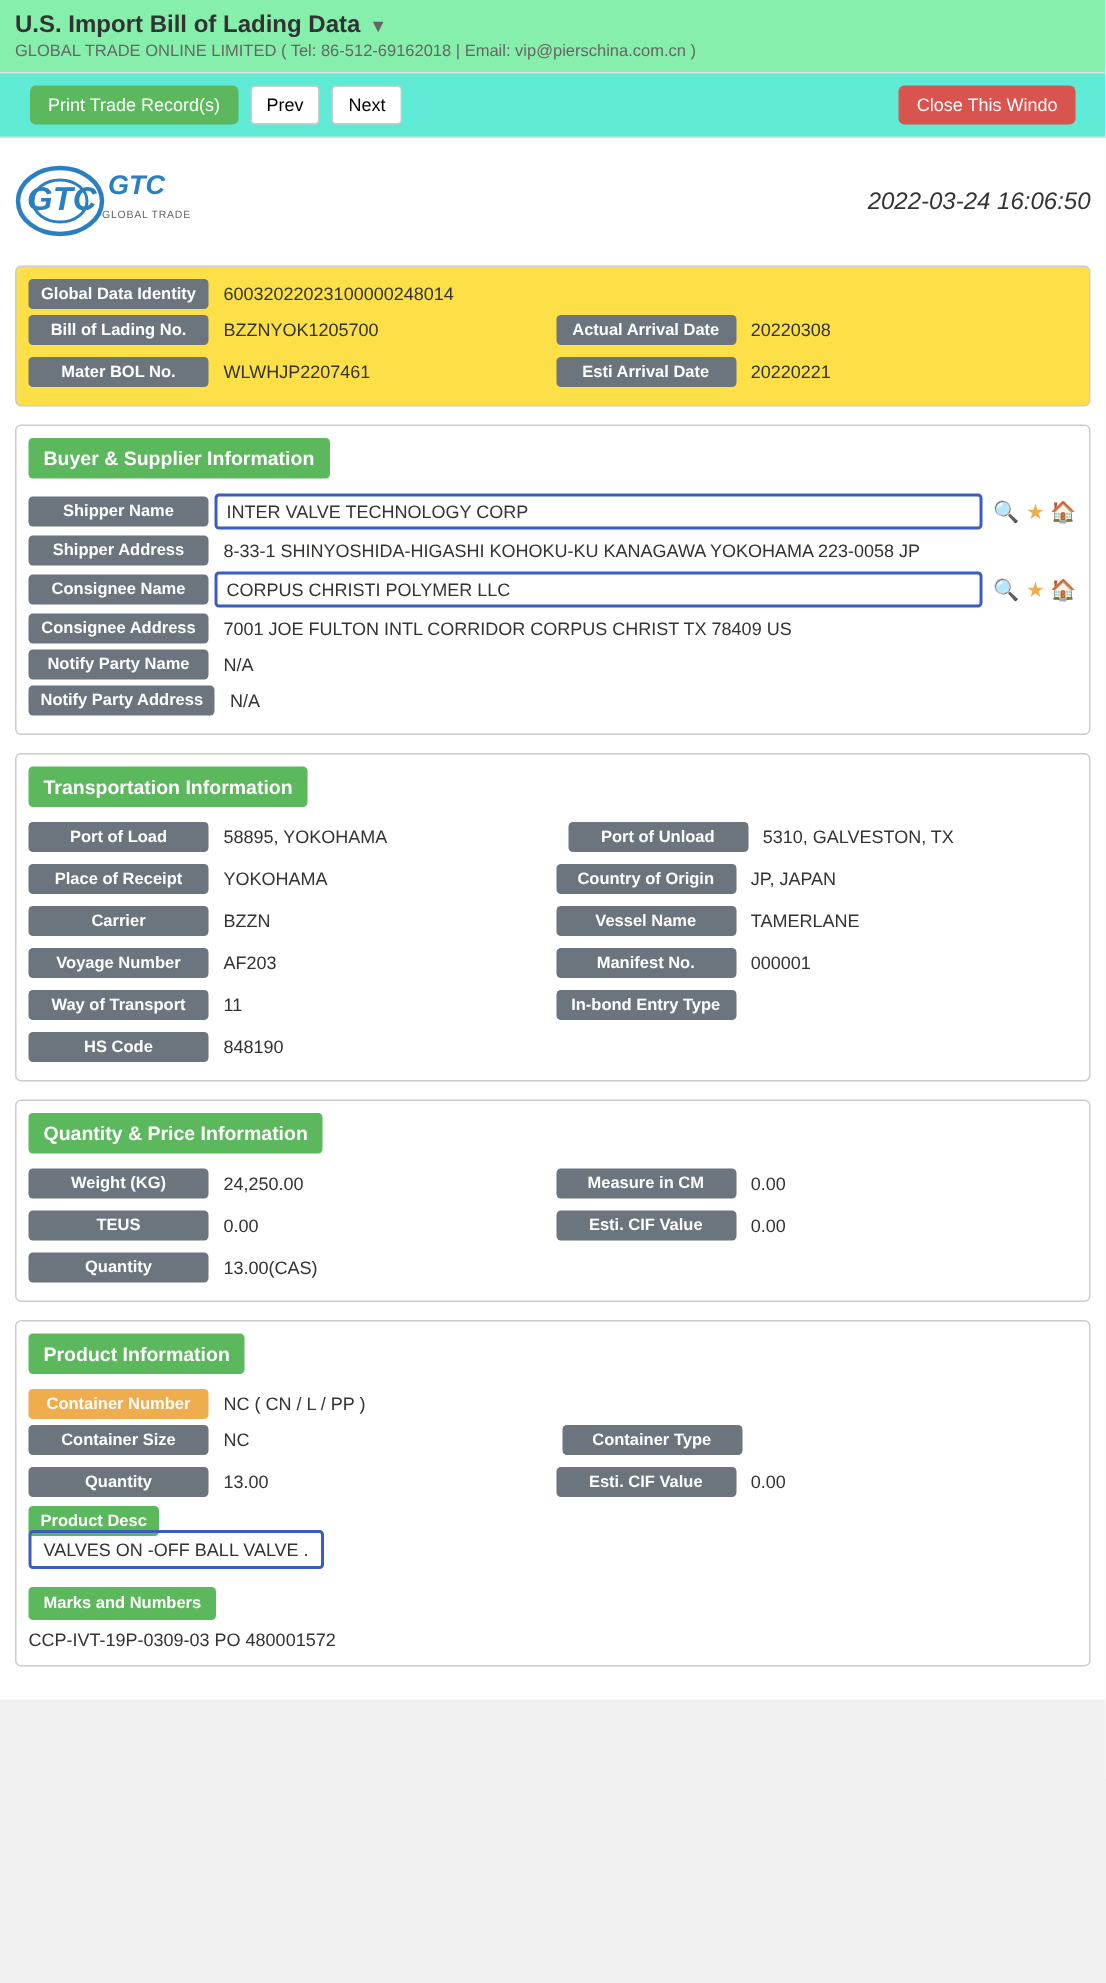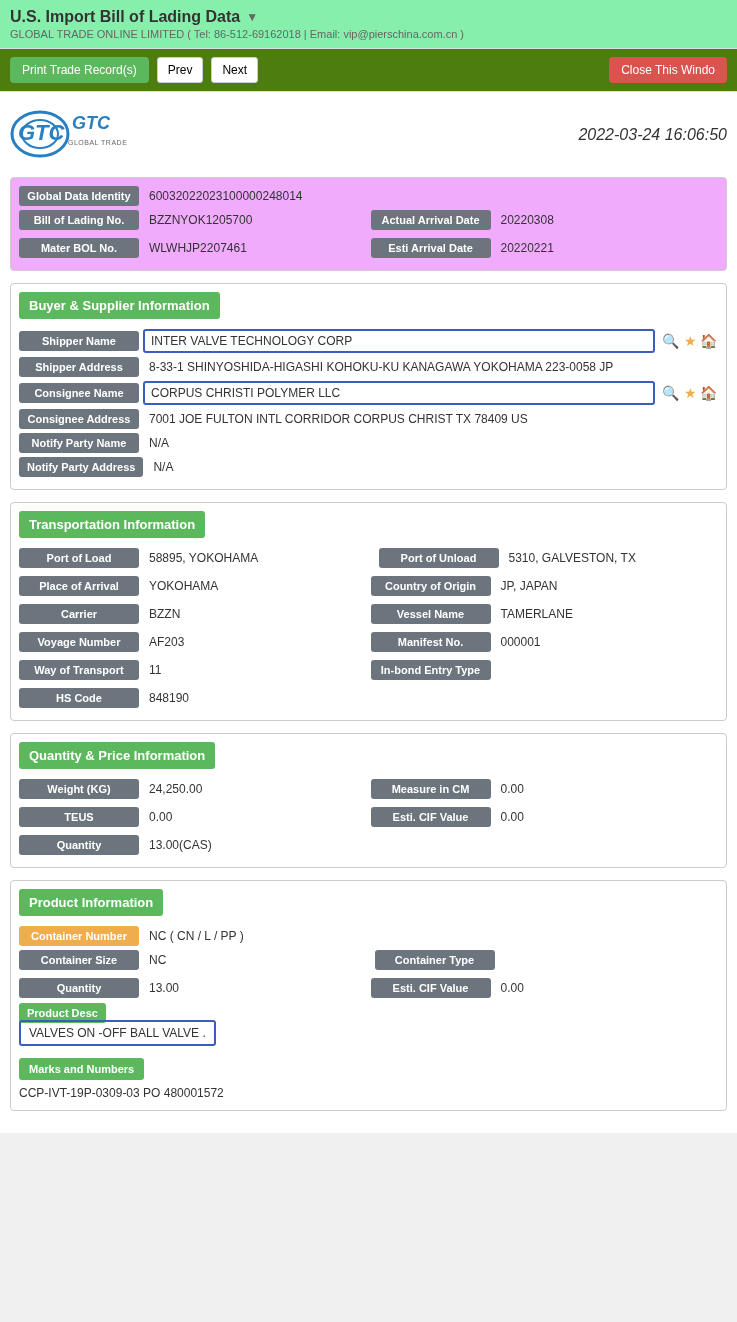--- a/index.html
+++ b/index.html
@@ -1,21 +1,21 @@
 <!DOCTYPE html>
 <html><head>
   <meta charset="utf-8">
   <style>
     * { box-sizing: border-box; margin: 0; padding: 0; }
     body { font-family: Arial, sans-serif; font-size: 12px; background: #f0f0f0; color: #333; width: 737px; }
     .top-bar { background: #86efac; padding: 8px 10px; border-bottom: 1px solid #ddd; }
     .top-title { font-size: 16px; font-weight: bold; color: #333; display: flex; align-items: center; gap: 6px; }
     .top-title .arrow { font-size: 12px; color: #666; cursor: pointer; }
     .top-subtitle { font-size: 11px; color: #666; margin-top: 2px; }
-    .toolbar { display: flex; align-items: center; padding: 8px 10px; background: #4d7c0f; border-bottom: 1px solid #ddd; gap: 8px; }
+    .toolbar { display: flex; align-items: center; padding: 8px 20px; background: #5eead4; border-bottom: 1px solid #ddd; gap: 8px; }
     .btn-print { background: #5cb85c; color: #fff; border: none; padding: 6px 12px; border-radius: 4px; cursor: pointer; font-size: 12px; }
     .btn-nav { background: #fff; border: 1px solid #ccc; padding: 5px 10px; border-radius: 3px; cursor: pointer; font-size: 12px; }
     .btn-close { background: #d9534f; color: #fff; border: none; padding: 6px 12px; border-radius: 4px; cursor: pointer; font-size: 12px; margin-left: auto; }
     .content { padding: 10px; background: #fff; }
     .logo-area { display: flex; justify-content: space-between; align-items: center; margin-bottom: 10px; padding: 5px 0; }
     .logo-box { display: flex; flex-direction: column; align-items: center; }
     .timestamp { font-size: 16px; color: #333; font-style: italic; }
     .section { border: 1px solid #ccc; border-radius: 4px; margin-bottom: 12px; padding: 0; overflow: hidden; }
     .section-header { background: #5cb85c; color: #fff; font-weight: bold; font-size: 13px; padding: 6px 10px; display: inline-block; border-radius: 3px; margin: 8px 8px 6px 8px; }
     .section-body { padding: 4px 8px 8px 8px; }
@@ -62,21 +62,21 @@
         <ellipse cx="30" cy="27" rx="28" ry="22" fill="none" stroke="#2a7fc1" stroke-width="3"></ellipse>
         <ellipse cx="30" cy="27" rx="18" ry="14" fill="none" stroke="#2a7fc1" stroke-width="2"></ellipse>
         <text x="8" y="33" font-size="22" font-weight="bold" fill="#2a7fc1" font-style="italic">GTC</text>
         <text x="62" y="22" font-size="18" font-weight="bold" fill="#2a7fc1" font-style="italic">GTC</text>
         <text x="58" y="38" font-size="7" fill="#666" letter-spacing="0.5">GLOBAL TRADE ONLINE LIMITED</text>
       </svg>
     </div>
     <div class="timestamp">2022-03-24 16:06:50</div>
   </div>
 
-  <div style="border:1px solid #ccc; border-radius:4px; padding:8px; margin-bottom:12px; background:#f0abfc;">
+  <div style="border:1px solid #ccc; border-radius:4px; padding:8px; margin-bottom:12px; background:#fde047;">
     <div class="global-id-row">
       <span class="lbl">Global Data Identity</span>
       <span class="val">600320220231000002480​14</span>
     </div>
     <div style="display:grid; grid-template-columns:1fr 1fr; gap:4px; margin-bottom:4px;">
       <div class="row">
         <span class="lbl">Bill of Lading No.</span>
         <span class="val">BZZNYOK1205700</span>
       </div>
       <div class="row">
@@ -150,21 +150,21 @@
           <span class="lbl">Port of Load</span>
           <span class="val">58895, YOKOHAMA</span>
         </div>
         <div class="row">
           <span class="lbl">Port of Unload</span>
           <span class="val">5310, GALVESTON, TX</span>
         </div>
       </div>
       <div style="display:grid; grid-template-columns:1fr 1fr; gap:4px; margin-bottom:4px;">
         <div class="row">
-          <span class="lbl">Place of Arrival</span>
+          <span class="lbl">Place of Receipt</span>
           <span class="val">YOKOHAMA</span>
         </div>
         <div class="row">
           <span class="lbl">Country of Origin</span>
           <span class="val">JP, JAPAN</span>
         </div>
       </div>
       <div style="display:grid; grid-template-columns:1fr 1fr; gap:4px; margin-bottom:4px;">
         <div class="row">
           <span class="lbl">Carrier</span>

